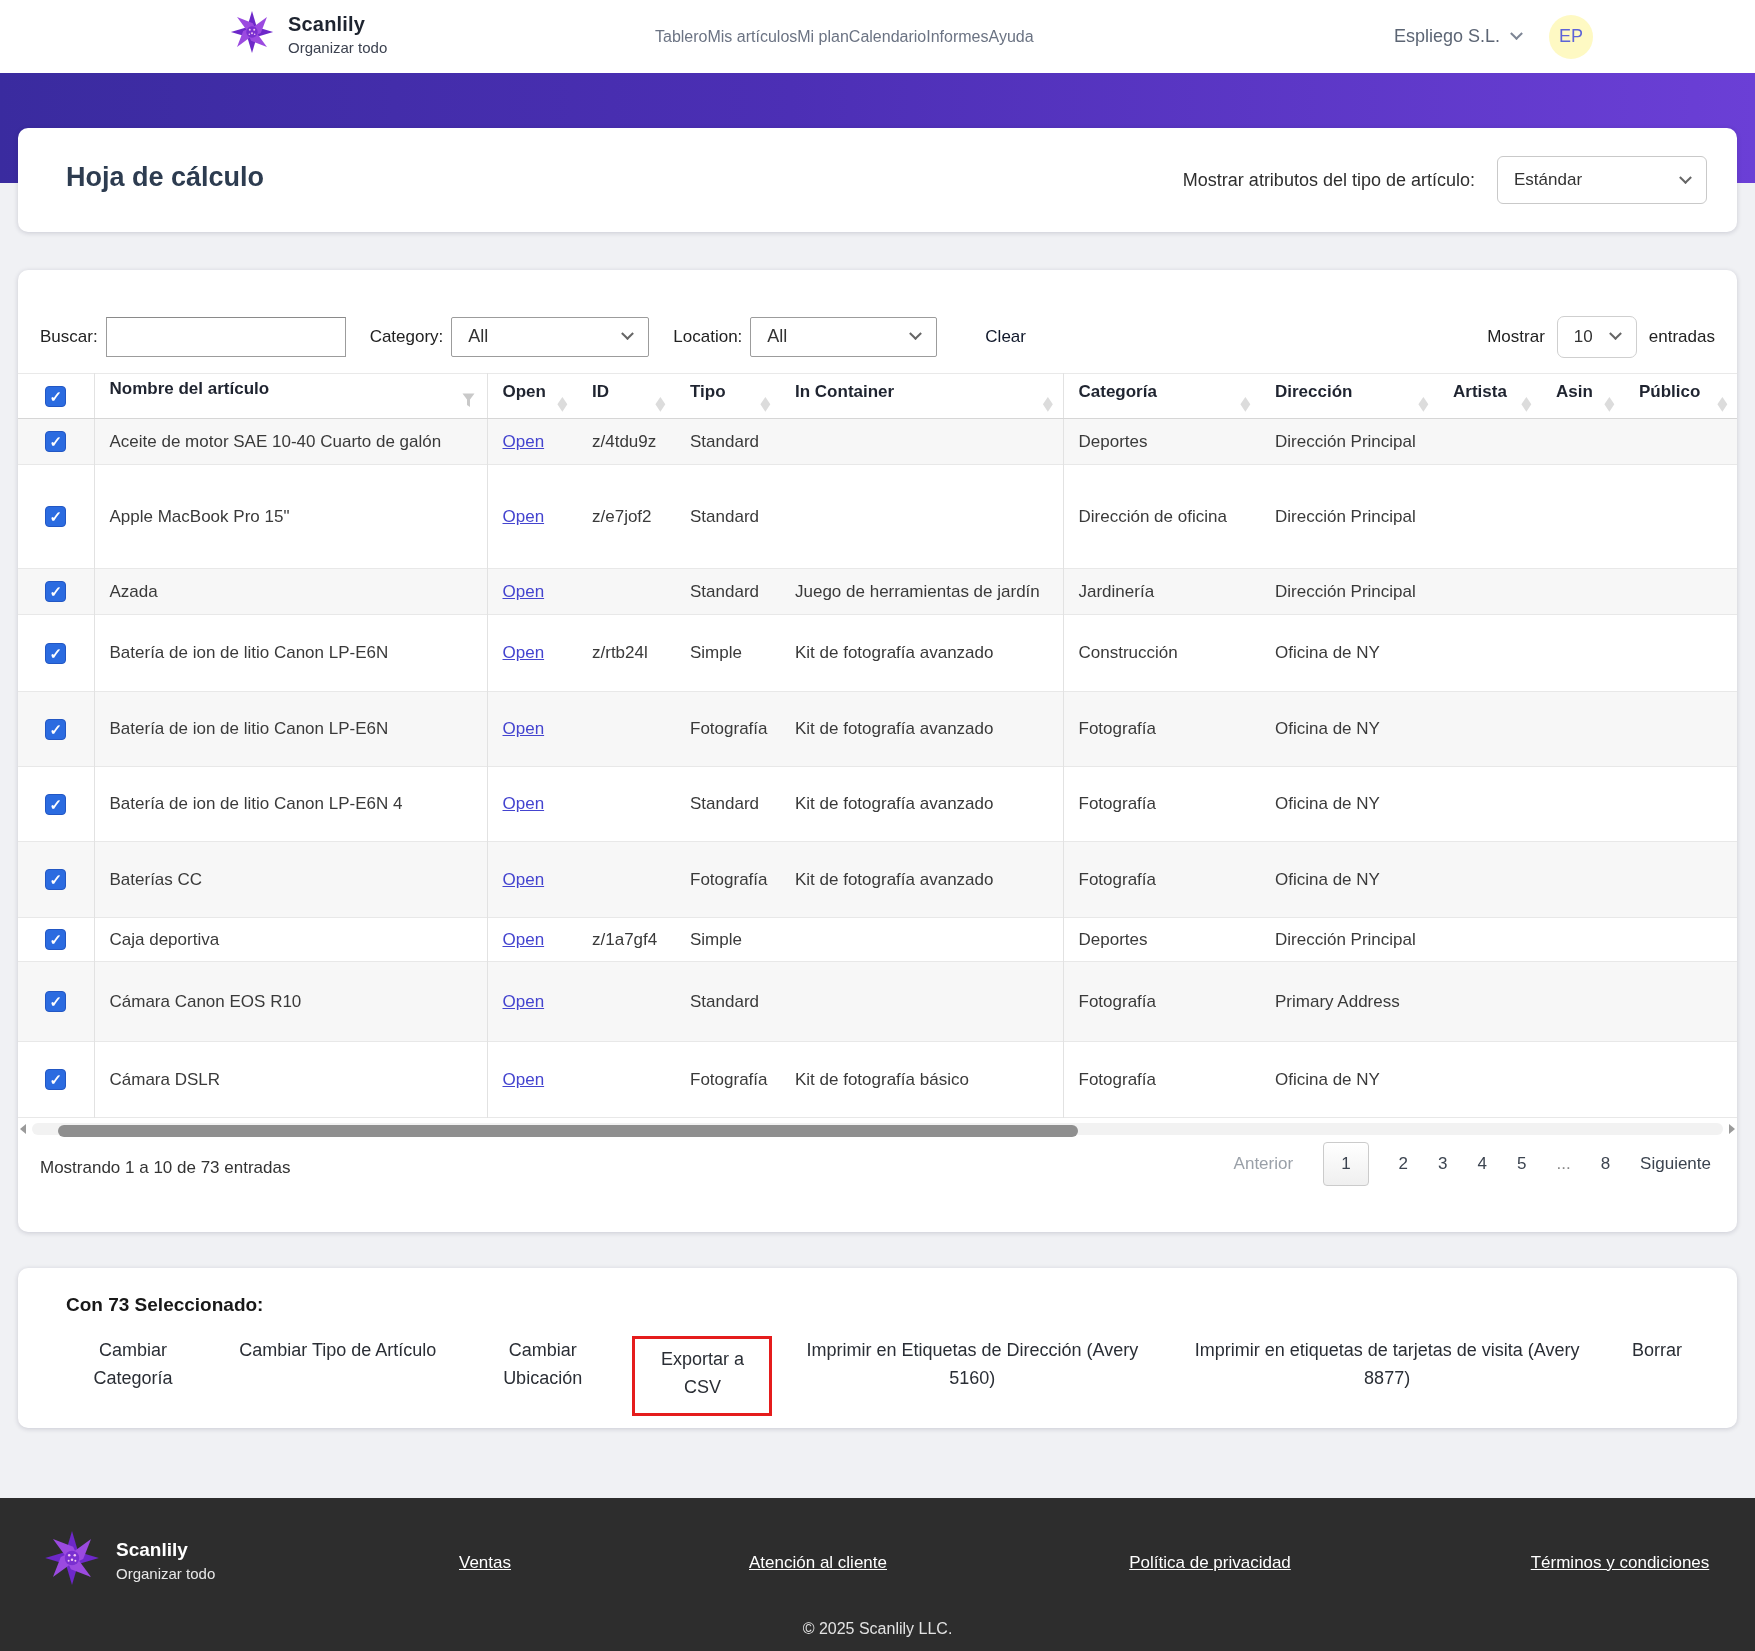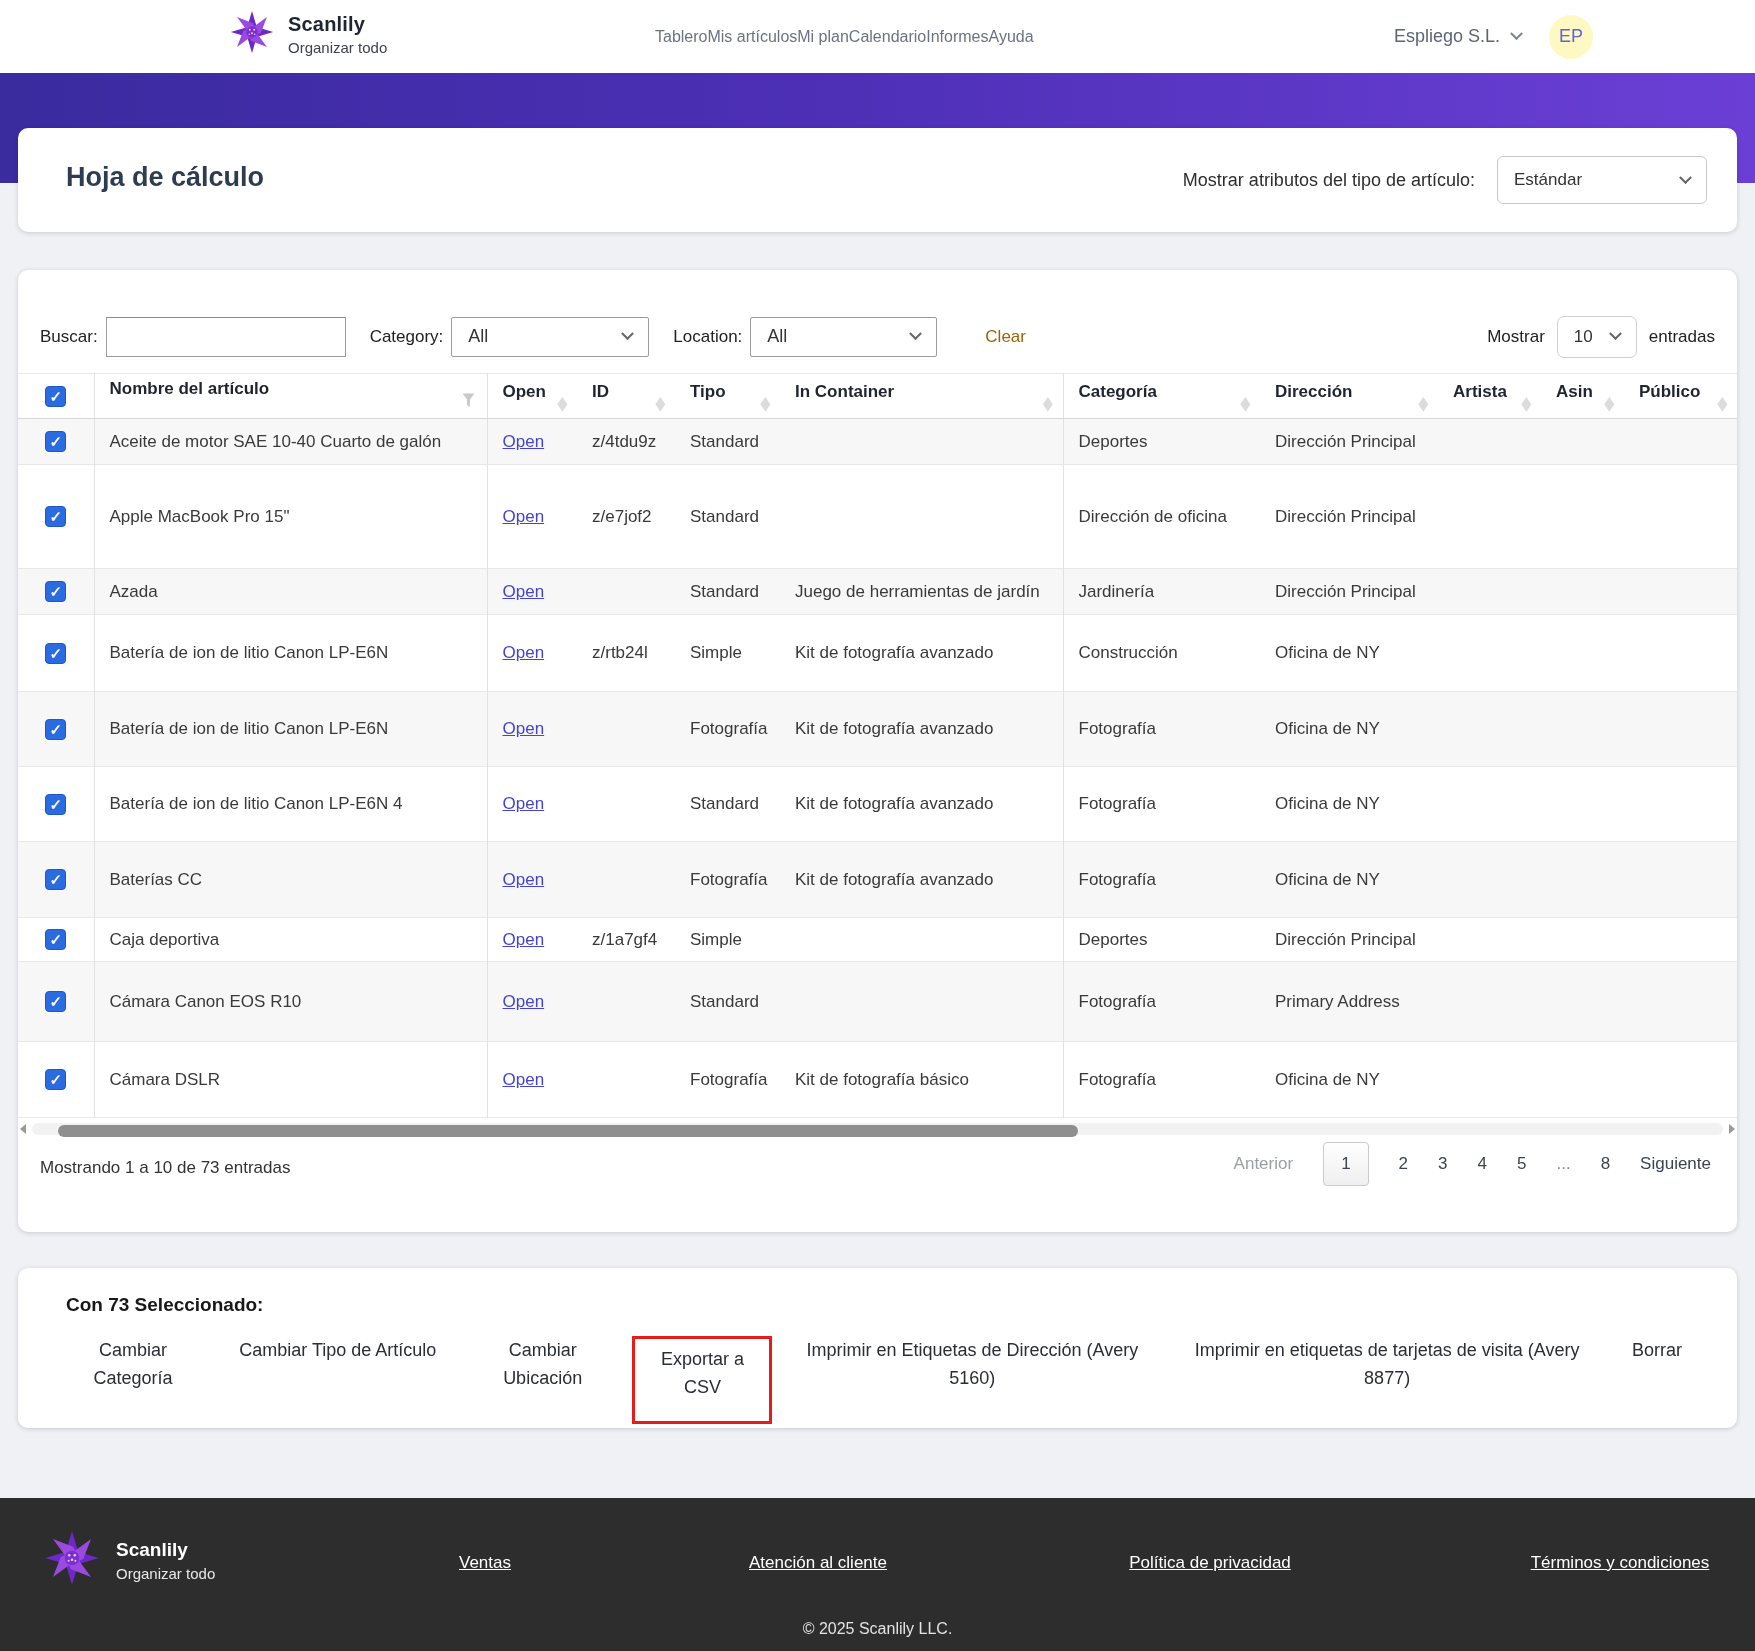--- a/index.html
+++ b/index.html
@@ -41,21 +41,21 @@
   .card-main { top:270px; height:962px; }
   .filterbar { position:absolute; left:0; top:0; width:100%; height:103px; display:flex; align-items:center;
                padding:30px 22px 0 22px; }
   .flabel { font-size:17px; color:#222; white-space:nowrap; }
   .search-input { width:240px; height:40px; border:1px solid #9c9c9c; border-top-color:#8a8a8a; background:#fff; margin-left:8px;
                   font-size:16px; padding:0 8px; font-family:"Liberation Sans",sans-serif; }
   .filter-select { height:40px; font-size:18px; border-radius:2px; border:1px solid #9c9c9c; margin-left:8px; }
   .cat-select { width:198px; }
   .loc-select { width:187px; }
   .ml { margin-left:24px; }
-  .clear-btn { margin-left:48px; font-size:17px; color:#a16207; cursor:pointer; }
+  .clear-btn { margin-left:48px; font-size:17px; color:#0f172a; cursor:pointer; }
   .show-group { margin-left:auto; display:flex; align-items:center; gap:12px; }
   .pagesize-select { width:80px; height:42px; border-radius:7px; border:1px solid #cfcfcf; font-size:17px; }
 
   
   table.grid { position:absolute; left:0; top:103px; width:1719px; border-collapse:collapse; table-layout:fixed; }
   .grid th { font-size:17px; font-weight:bold; color:#1f2430; text-align:left; padding:0 0 0 15px; height:45px;
              border-top:1px solid #e9e9e9; border-bottom:1px solid #d6d6d6; white-space:nowrap; }
   .grid td { font-size:17px; color:#3a3a3a; padding:0 4px 0 15px; white-space:nowrap; overflow:hidden; }
   .grid tr.body-row { border-bottom:1px solid #e8e8e8; }
   .grid tr.stripe { background:#f7f7f7; }
@@ -94,21 +94,21 @@
   .bulk-title { position:absolute; left:48px; top:26px; font-size:19px; font-weight:bold; color:#181818; }
   .bulk-actions { position:absolute; left:40px; right:40px; top:68px; display:flex; justify-content:space-between; align-items:flex-start; }
   .bulk-action { font-size:18px; color:#2a2e35; text-align:center; line-height:28px; cursor:pointer; }
   .bulk-action:nth-child(1){ width:150px; }
   .bulk-action:nth-child(2){ width:230px; }
   .bulk-action:nth-child(3){ width:150px; }
   .bulk-action:nth-child(4){ width:140px; }
   .bulk-action:nth-child(5){ width:370px; }
   .bulk-action:nth-child(6){ width:430px; }
   .bulk-action:nth-child(7){ width:80px; }
-  .bulk-action .hl { display:inline-block; border:3px solid #e51c1c; padding:6px 10px 20px 10px; }
+  .bulk-action .hl { display:inline-block; border:3px solid #e51c1c; padding:6px 10px 12px 10px; }
 
   
   .footer { position:absolute; left:0; top:1498px; width:1755px; height:153px; background:#2d2d2d; color:#fff; }
   .fbrand { position:absolute; left:44px; top:32px; display:flex; align-items:center; gap:16px; }
   .fbrand .bname { font-size:19px; font-weight:bold; color:#fff; }
   .fbrand .btag  { font-size:15px; color:#e8e8e8; margin-top:4px; }
   .flink { position:absolute; top:55px; transform:translateX(-50%); font-size:17px; color:#fff;
            text-decoration:underline; cursor:pointer; white-space:nowrap; }
   .fcopy { position:absolute; left:0; width:100%; top:122px; text-align:center; font-size:16px; color:#e3e3e3; }
 </style>

